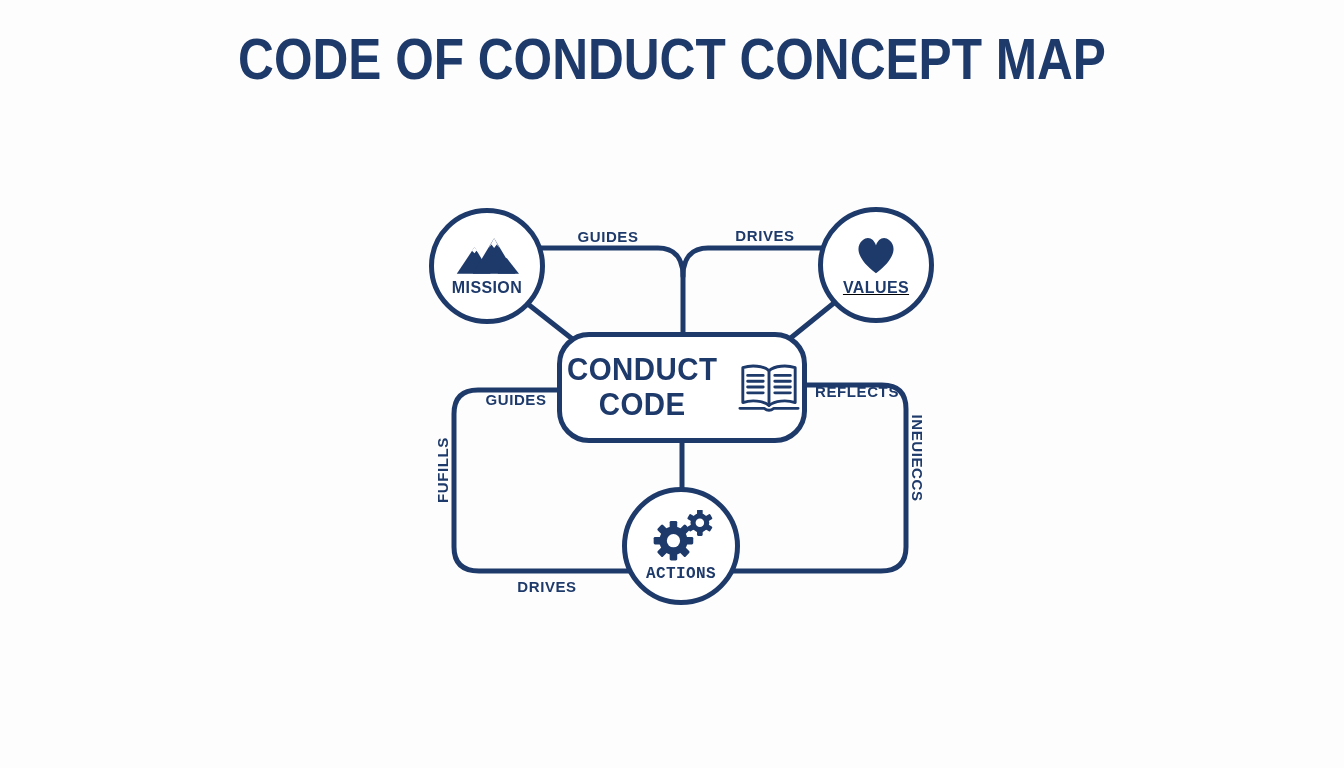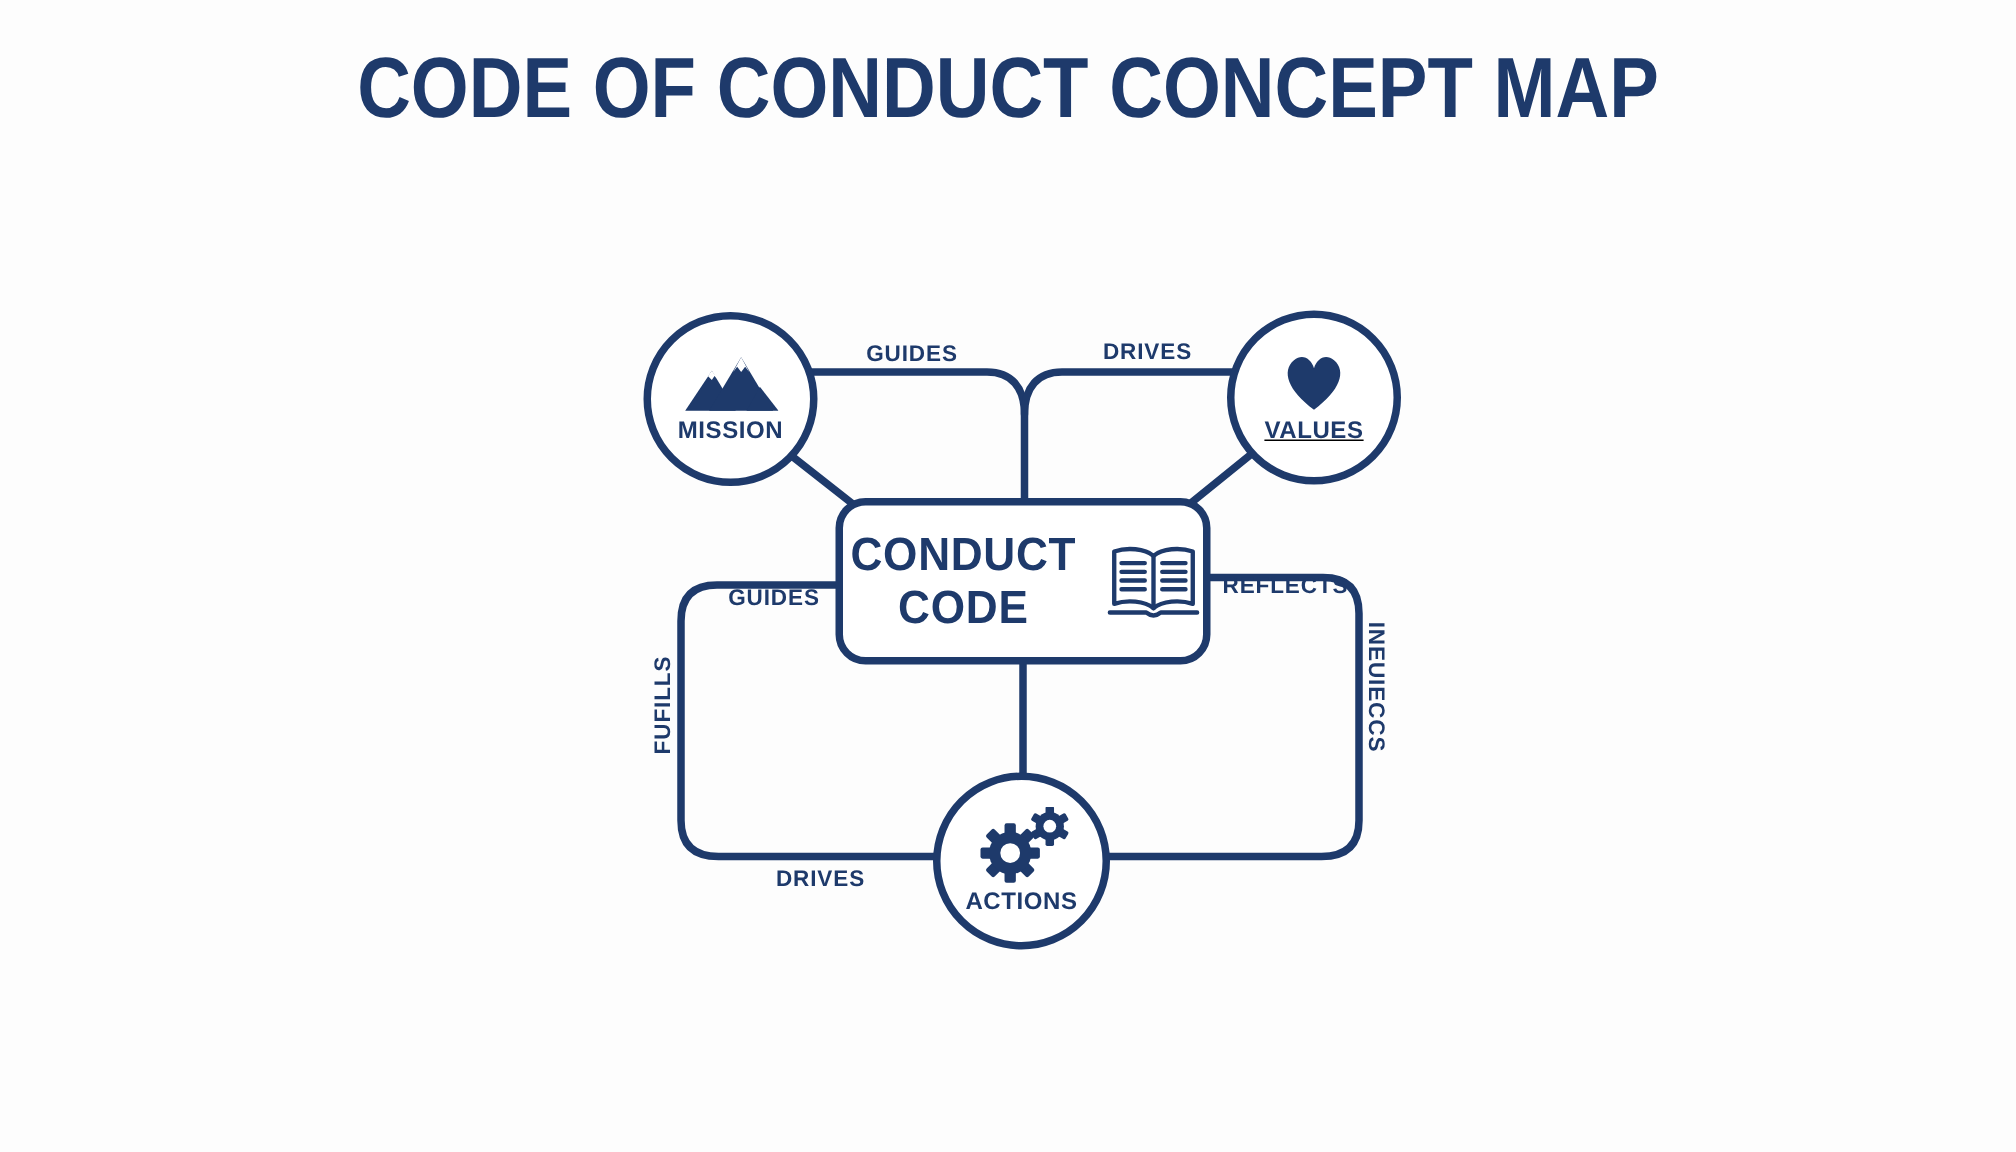--- a/index.html
+++ b/index.html
@@ -49,21 +49,21 @@
   }
   .node.circle { border-radius: 50%; }
   .node-label {
     color: var(--navy, #1e3a6b);
     font-size: 16px;
     font-weight: 700;
     letter-spacing: 0.4px;
     margin-top: 3px;
   }
   .code-box {
-    border-radius: 20px;
+    border-radius: 32px;
     flex-direction: row;
     gap: 16px;
     padding: 0 10px;
   }
   .code-text {
     color: var(--navy, #1e3a6b);
     font-size: 31px;
     font-weight: 700;
     line-height: 1.12;
     text-align: center;
@@ -138,21 +138,21 @@
 
   <div class="node circle" style="left:818px; top:207px; width:116px; height:116px;text-decoration:underline;">
     <span class="icon">
       <svg width="46" height="42" viewBox="0 0 48 44">
         <path fill="#1e3a6b" d="M24 41 C6 28 1 14 10 6.5 C16 1.5 22 5.5 24 12 C26 5.5 32 1.5 38 6.5 C47 14 42 28 24 41 Z"></path>
       </svg>
     </span>
     <div class="node-label">VALUES</div>
   </div>
 
-  <div class="node circle" style="left:622px; top:515px; width:118px; height:118px;">
+  <div class="node circle" style="left:622px; top:487px; width:118px; height:118px;font-family:Liberation Mono, monospace;">
     <span class="icon">
       <svg width="66" height="52" viewBox="0 0 70 54">
         <g fill="#1e3a6b">
           <g transform="translate(27,32)">
             <g>
               <rect x="-4" y="-21" width="8" height="9" rx="1.5"></rect>
               <rect x="-4" y="-21" width="8" height="9" rx="1.5" transform="rotate(45)"></rect>
               <rect x="-4" y="-21" width="8" height="9" rx="1.5" transform="rotate(90)"></rect>
               <rect x="-4" y="-21" width="8" height="9" rx="1.5" transform="rotate(135)"></rect>
               <rect x="-4" y="-21" width="8" height="9" rx="1.5" transform="rotate(180)"></rect>

